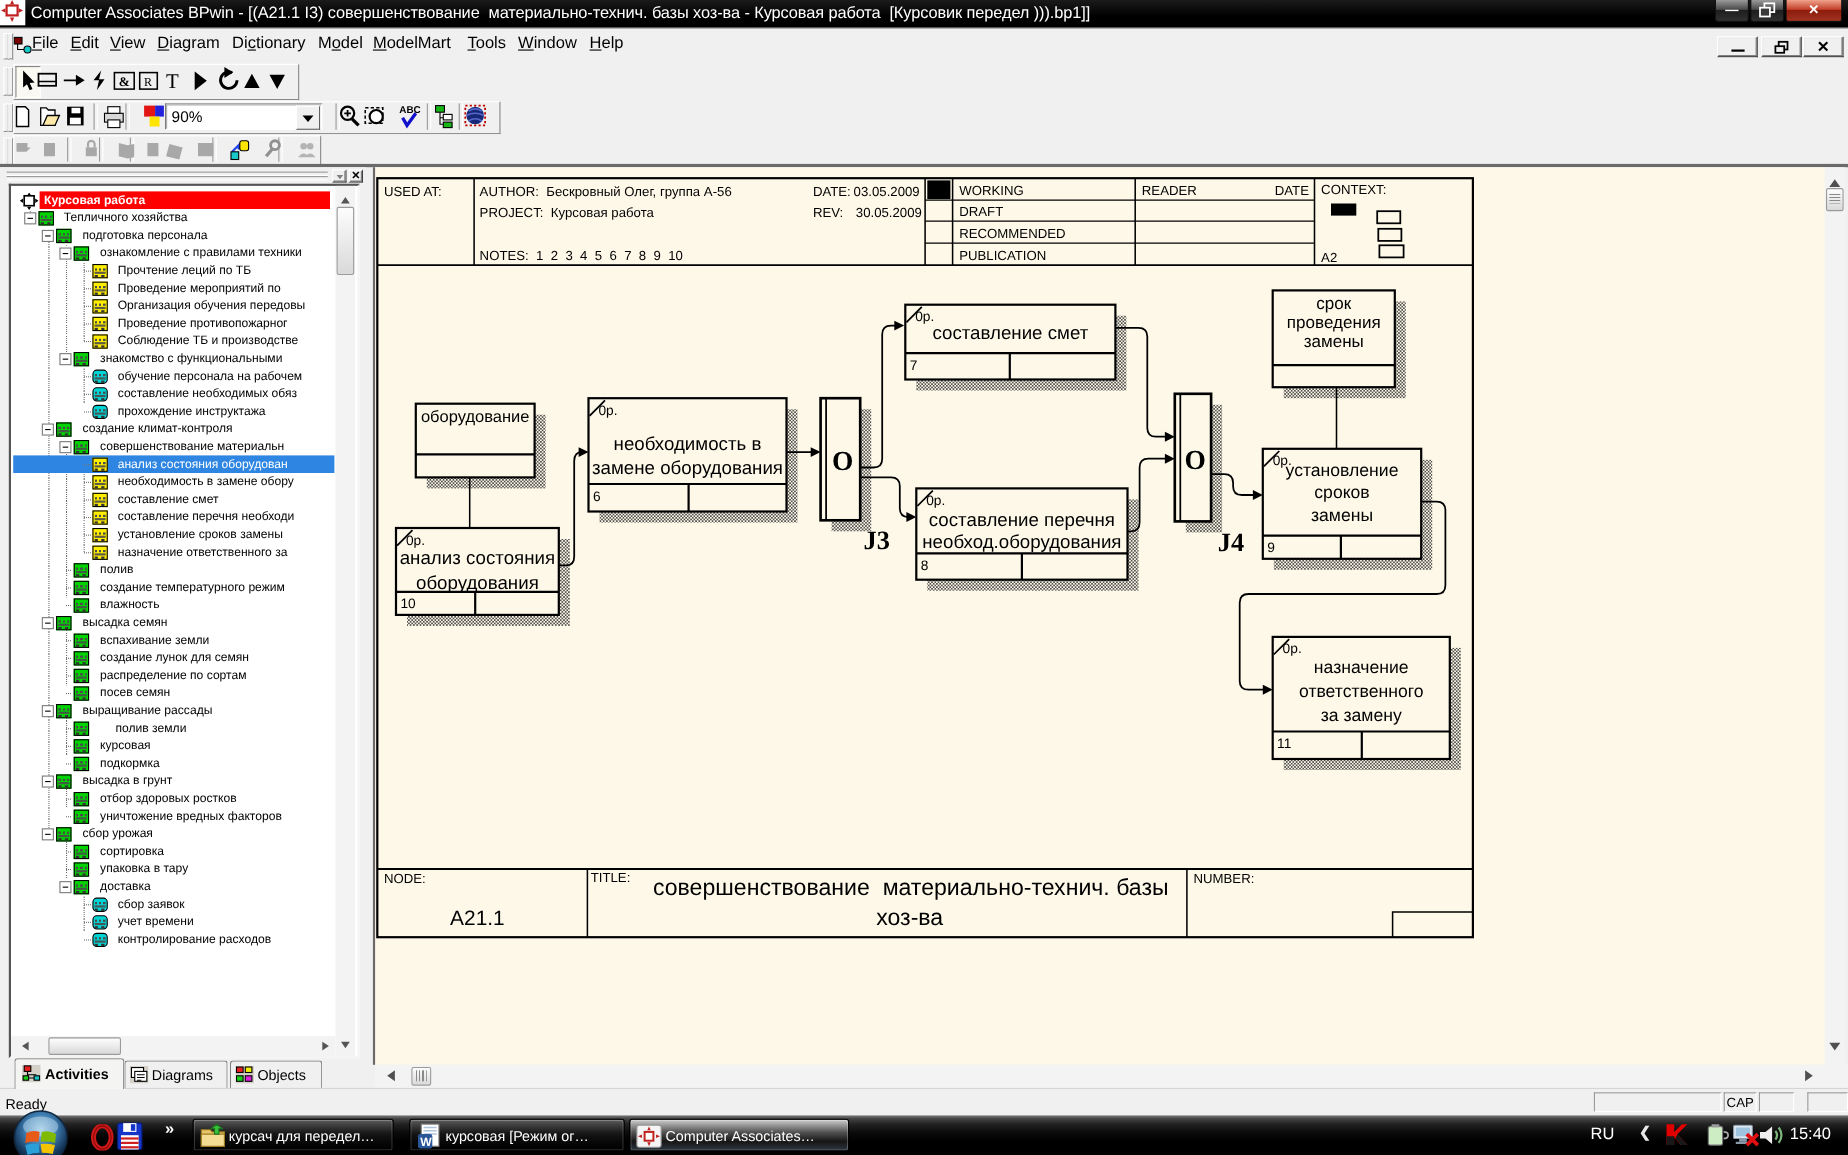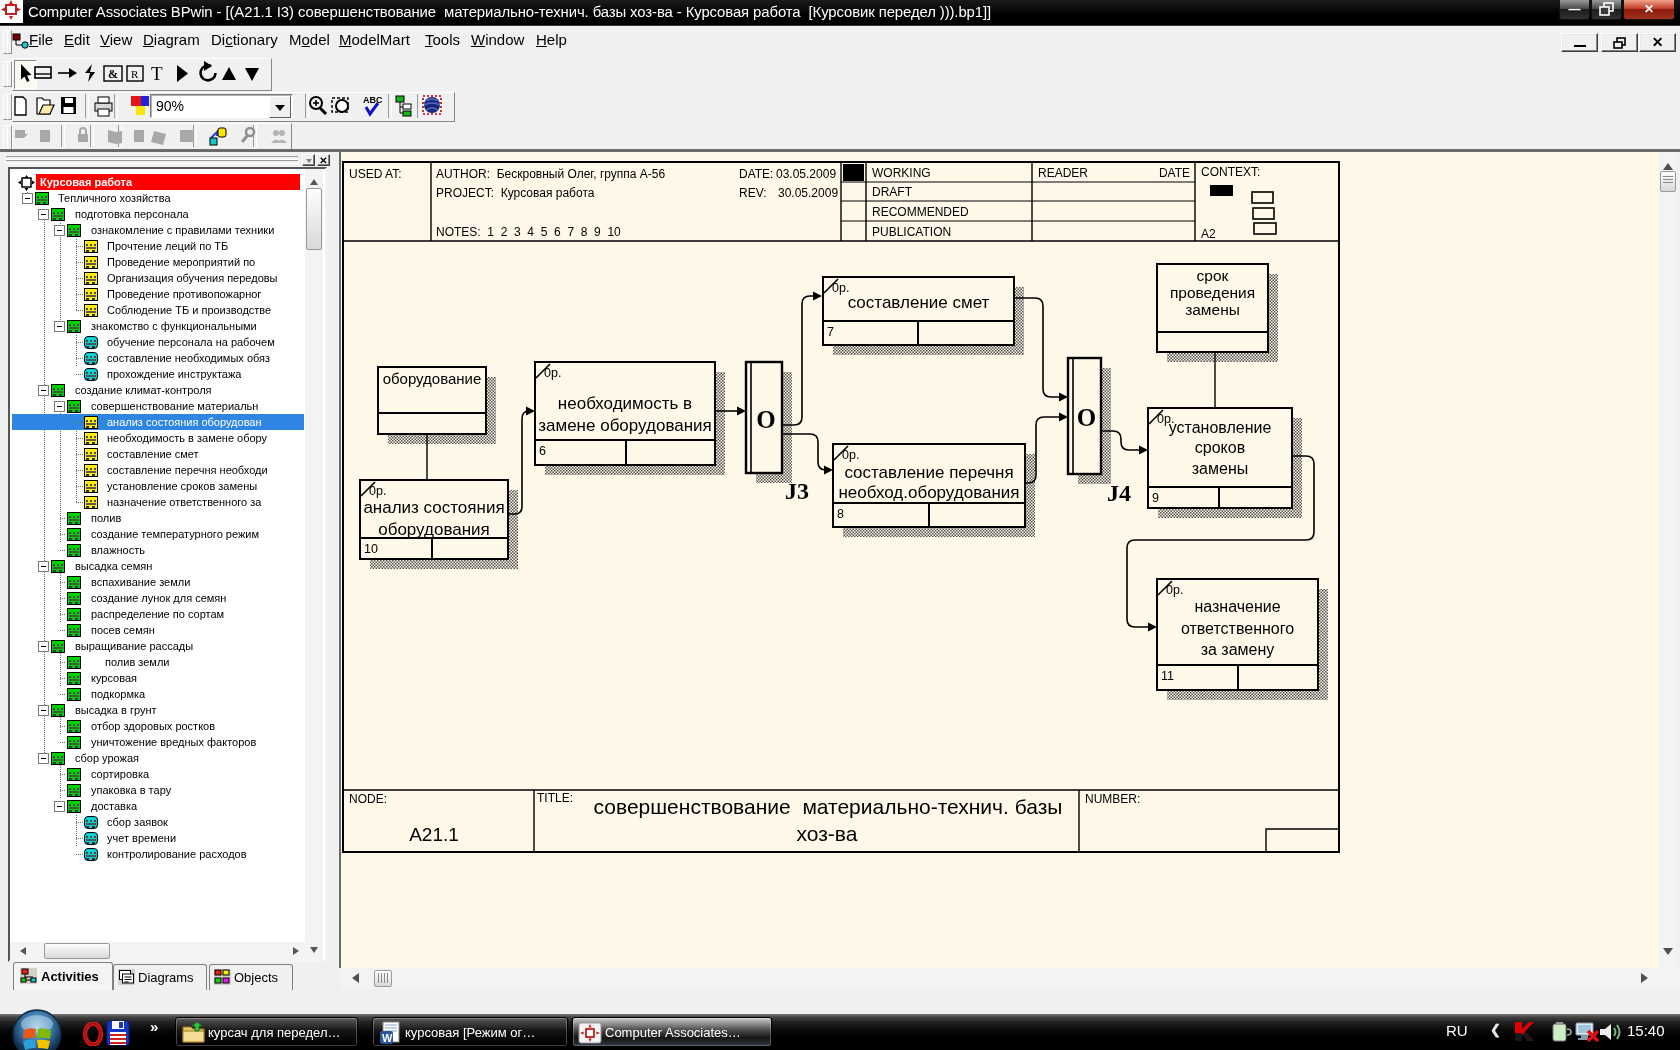--- a/index.html
+++ b/index.html
@@ -713,20 +713,27 @@
 </div>
 <div id="hscroll">
  <div class="sbtrack" style="left:341px;top:968px;width:1318px;height:21px;"></div>
  <div class="sbarrow" style="left:347px;top:973px;border:5px solid transparent;border-right:7px solid #505050;"></div>
  <div class="sbthumb" style="left:374px;top:970px;width:18px;height:17px;"></div>
  <div class="abs" style="left:378px;top:973px;width:10px;height:10px;background-image:repeating-linear-gradient(to right,#8a8a8a 0 1px,transparent 1px 3px);"></div>
  <div class="sbarrow" style="left:1641px;top:973px;border:5px solid transparent;border-left:7px solid #505050;"></div>
  <div class="sbtrack" style="left:1659px;top:968px;width:21px;height:21px;"></div>
 </div>
 
+<div id="status">
+ <div style="position:absolute;left:5px;top:6px;">Ready</div>
+ <div class="spane" style="left:1449px;width:116px;"></div>
+ <div class="spane" style="left:1567px;width:30px;text-align:center;padding-top:1px;">CAP</div>
+ <div class="spane" style="left:1599px;width:32px;"></div>
+ <div class="spane" style="left:1643px;width:37px;"></div>
+</div>
 
 <div id="taskbar">
 <svg class="abs" style="left:10px;top:-6px;" width="56" height="48" viewBox="0 0 56 48">
 <defs>
           <radialGradient id="orb" cx="50%" cy="35%" r="65%">
 <stop offset="0%" stop-color="#9ecbe8"></stop>
             <stop offset="45%" stop-color="#3e7db0"></stop>
             <stop offset="80%" stop-color="#16395e"></stop>
             <stop offset="100%" stop-color="#0a2038"></stop>
           </radialGradient>

